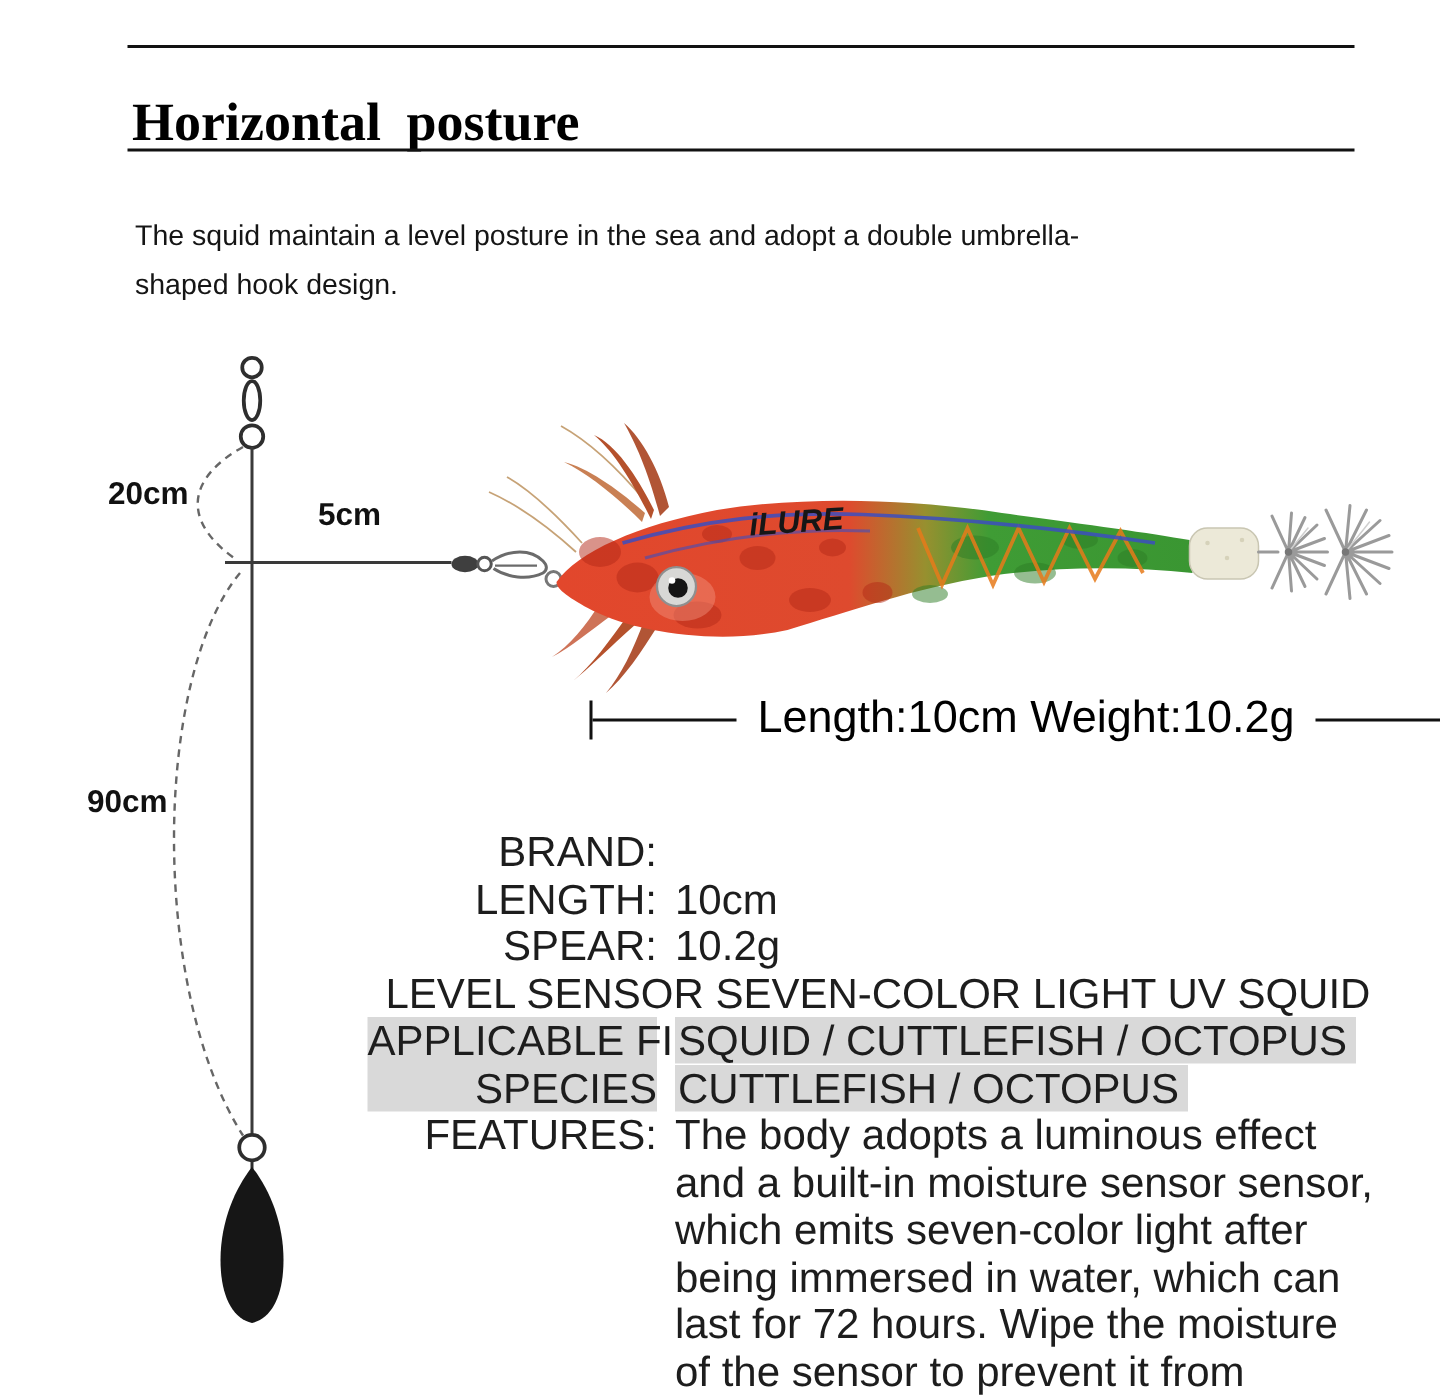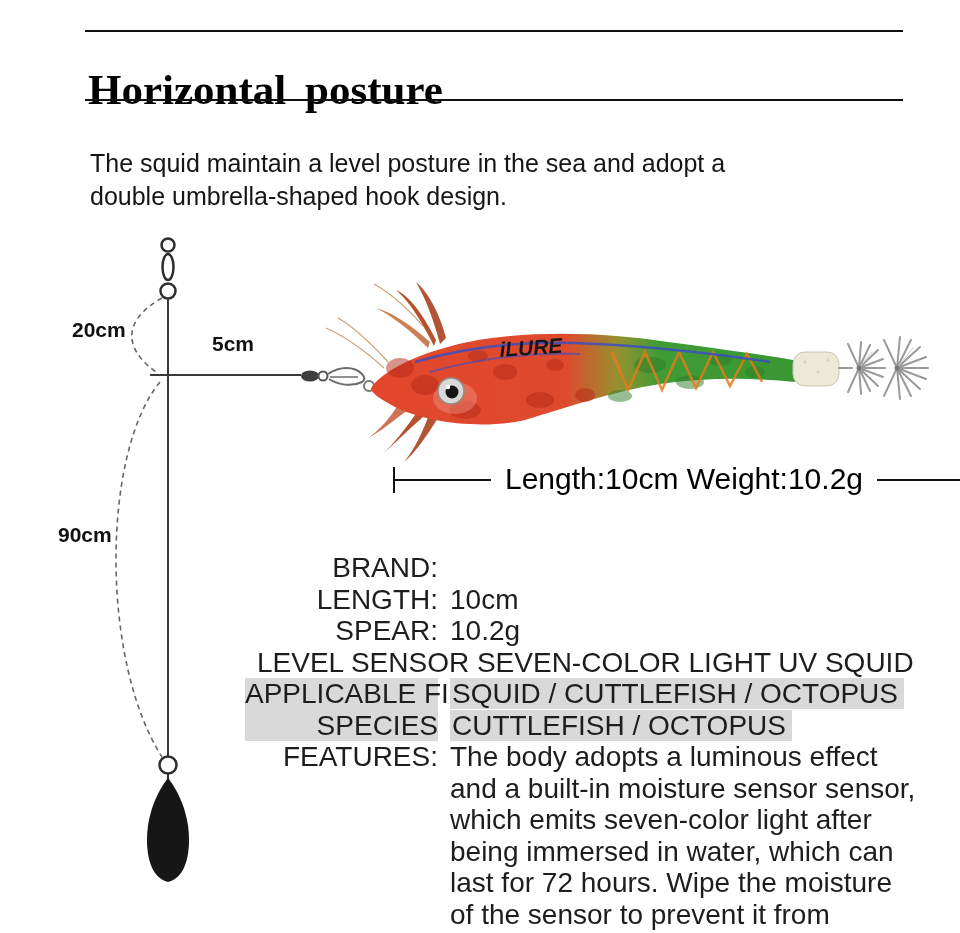--- a/index.html
+++ b/index.html
@@ -5,26 +5,26 @@
   html,body{margin:0;padding:0;background:#fff;}
   .sheet{
     position:relative;width:960px;height:933px;background:#fff;overflow:hidden;
     font-family:"Liberation Sans", sans-serif;color:#1a1a1a;
   }
   .rule{position:absolute;left:85px;width:818px;height:2px;background:#111;}
   .rule-top{top:30px;}
   .rule-bottom{top:99px;}
   .page-title{
     position:absolute;left:88px;top:36px;
-    font-family:"Liberation Serif", serif;font-weight:bold;font-size:43px;
+    font-family:"Liberation Serif", serif;font-weight:bold;font-size:36px;
     color:#000;word-spacing:8px;letter-spacing:0px;white-space:nowrap;
   }
   .description{
     position:absolute;left:90px;top:122px;width:660px;
-    font-size:25px;line-height:33px;color:#151515;
+    font-size:19px;line-height:33px;color:#151515;
   }
   .art{position:absolute;left:0;top:0;}
   .rig-label{
     position:absolute;font-weight:bold;font-size:21px;color:#111;white-space:nowrap;
   }
   .label-20{left:72px;top:318px;}
   .label-5{left:212px;top:332px;}
   .label-90{left:58px;top:523px;}
 
   .dimension-line{

